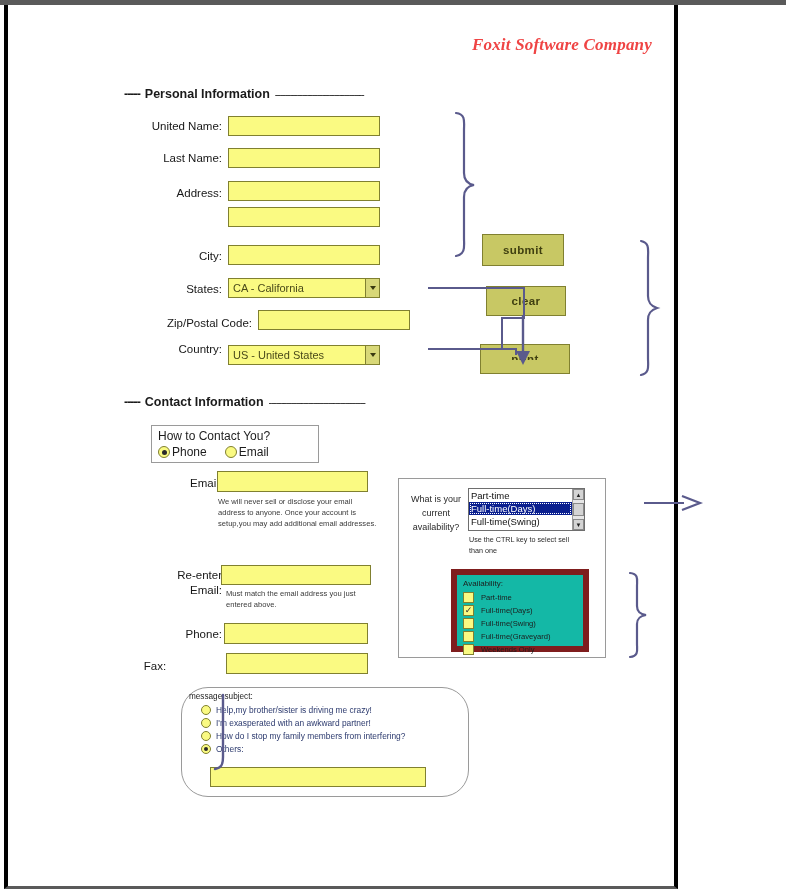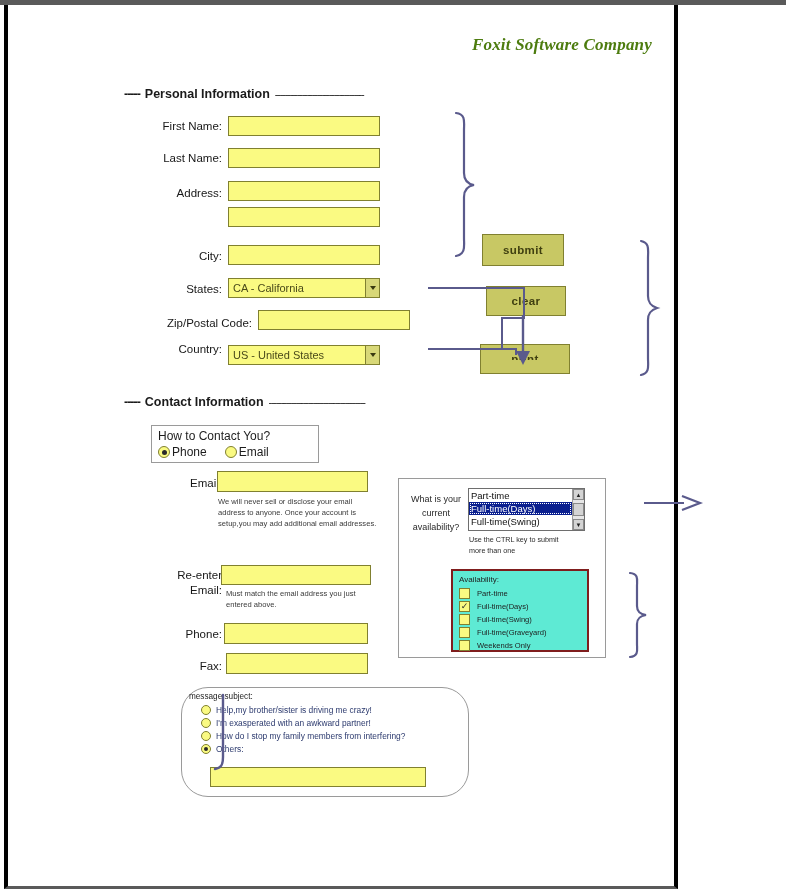--- a/index.html
+++ b/index.html
@@ -40,21 +40,21 @@
 
   
   .company-title {
     position: absolute;
     right: 22px;
     top: 30px;
     font-family: "Liberation Serif", serif;
     font-weight: bold;
     font-style: italic;
     font-size: 17px;
-    color: #4d7c0f;
+    color: #ef4444;
     letter-spacing: 0.2px;
     white-space: nowrap;
   }
 
   
   .section-header {
     position: absolute;
     font-size: 12.5px;
     font-weight: bold;
     color: #1a1a1a;
@@ -250,22 +250,22 @@
   }
   .ctrl-note {
     position: absolute;
     font-size: 7.2px;
     color: #2a2a2a;
     line-height: 1.5;
     width: 100px;
   }
   #avail-group {
     position: absolute;
-    border: 2px solid #7f1d1d;
-    background: #5eead4;
+    border: 6px solid #7f1d1d;
+    background: #14b8a6;
     box-sizing: border-box;
     padding: 4px 6px 5px 6px;
   }
   #avail-group .ag-title {
     font-size: 8px;
     color: #1d1d1d;
     margin-bottom: 3px;
   }
   .cb-row {
     display: flex;
@@ -350,21 +350,21 @@
   <div id="page-inner">
 
     <div class="company-title">Foxit Software Company</div>
 
     <div class="section-header" style="left:116px; top:82px;">
       <span class="dash-left">-----</span>
       <span>Personal Information</span>
       <span class="dash-right">------------------------------------</span>
     </div>
 
-    <div class="fld-label" style="left:80px; top:115px; width:134px;">First Name:</div>
+    <div class="fld-label" style="left:80px; top:115px; width:134px;">United Name:</div>
     <div class="yfield" style="left:220px; top:111px; width:152px; height:20px;"></div>
 
     <div class="fld-label" style="left:80px; top:147px; width:134px;">Last Name:</div>
     <div class="yfield" style="left:220px; top:143px; width:152px; height:20px;"></div>
 
     <div class="fld-label" style="left:80px; top:182px; width:134px;">Address:</div>
     <div class="yfield" style="left:220px; top:176px; width:152px; height:20px;"></div>
     <div class="yfield" style="left:220px; top:202px; width:152px; height:20px;"></div>
 
     <div class="fld-label" style="left:80px; top:245px; width:134px;">City:</div>
@@ -451,42 +451,42 @@
     <div class="help-text" style="left:210px; top:491px;">We will never sell or disclose your email address to anyone. Once your account is setup,you may add additional email addresses.</div>
 
     <div class="fld-label" style="left:80px; top:564px; width:134px;">Re-enter</div>
     <div class="fld-label" style="left:80px; top:579px; width:134px;">Email:</div>
     <div class="yfield" style="left:213px; top:560px; width:150px; height:20px;"></div>
     <div class="help-text" style="left:218px; top:583px; width:150px;">Must match the email address you just entered above.</div>
 
     <div class="fld-label" style="left:80px; top:623px; width:134px;">Phone:</div>
     <div class="yfield" style="left:216px; top:618px; width:144px; height:21px;"></div>
 
-    <div class="fld-label" style="left:80px; top:655px; width:134px;">Fax:</div>
+    <div class="fld-label" style="left:80px; top:655px; width:134px;text-align:center;">Fax:</div>
     <div class="yfield" style="left:218px; top:648px; width:142px; height:21px;"></div>
 
     <div id="availability-panel" style="left:390px; top:473px; width:208px; height:180px;padding-left:22px;">
       <div class="avail-q" style="left:6px; top:14px;">What is your</div>
       <div class="avail-q" style="left:6px; top:28px;">current</div>
       <div class="avail-q" style="left:6px; top:42px;">availability?</div>
 
       <div id="listbox" style="left:69px; top:9px; width:117px; height:43px;">
         <div class="lb-items">
           <div class="lb-item">Part-time</div>
           <div class="lb-item sel">Full-time(Days)</div>
           <div class="lb-item">Full-time(Swing)</div>
         </div>
         <div class="lb-scroll">
           <div class="sb-btn">▲</div>
           <div class="sb-thumb"></div>
           <div class="sb-btn">▼</div>
         </div>
       </div>
 
-      <div class="ctrl-note" style="left:70px; top:56px;">Use the CTRL key to submit more than one</div>
+      <div class="ctrl-note" style="left:70px; top:56px;">Use the CTRL key to select sell than one</div>
 
       <div id="avail-group" style="left:52px; top:90px; width:138px; height:83px;">
         <div class="ag-title">Availability:</div>
         <div class="cb-row">
           <span class="cb-box"></span>
           <span class="cb-label">Part-time</span>
         </div>
         <div class="cb-row">
           <span class="cb-box on"></span>
           <span class="cb-label">Full-time(Days)</span>

